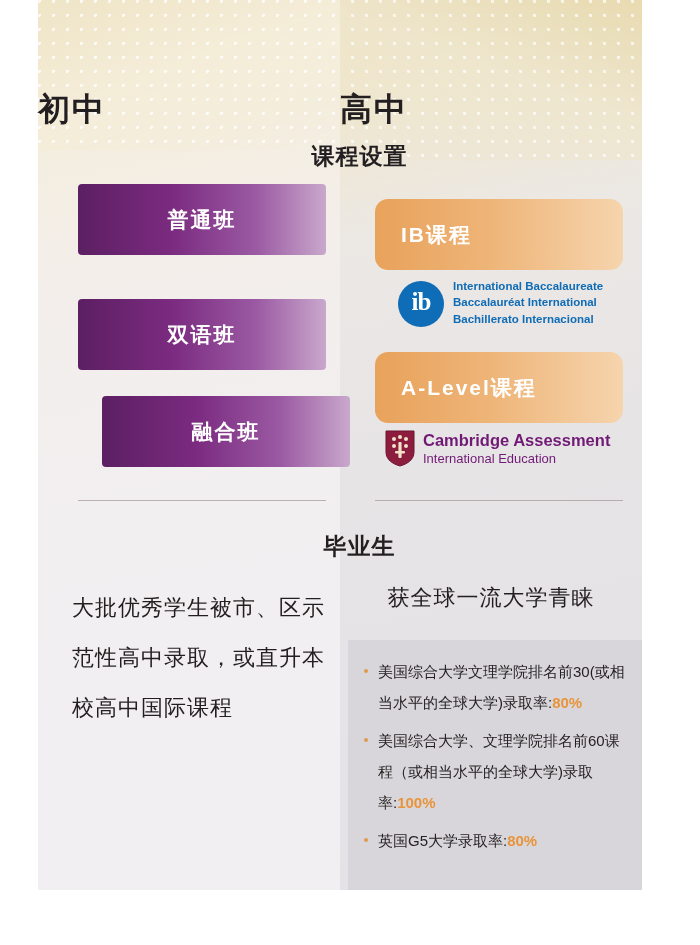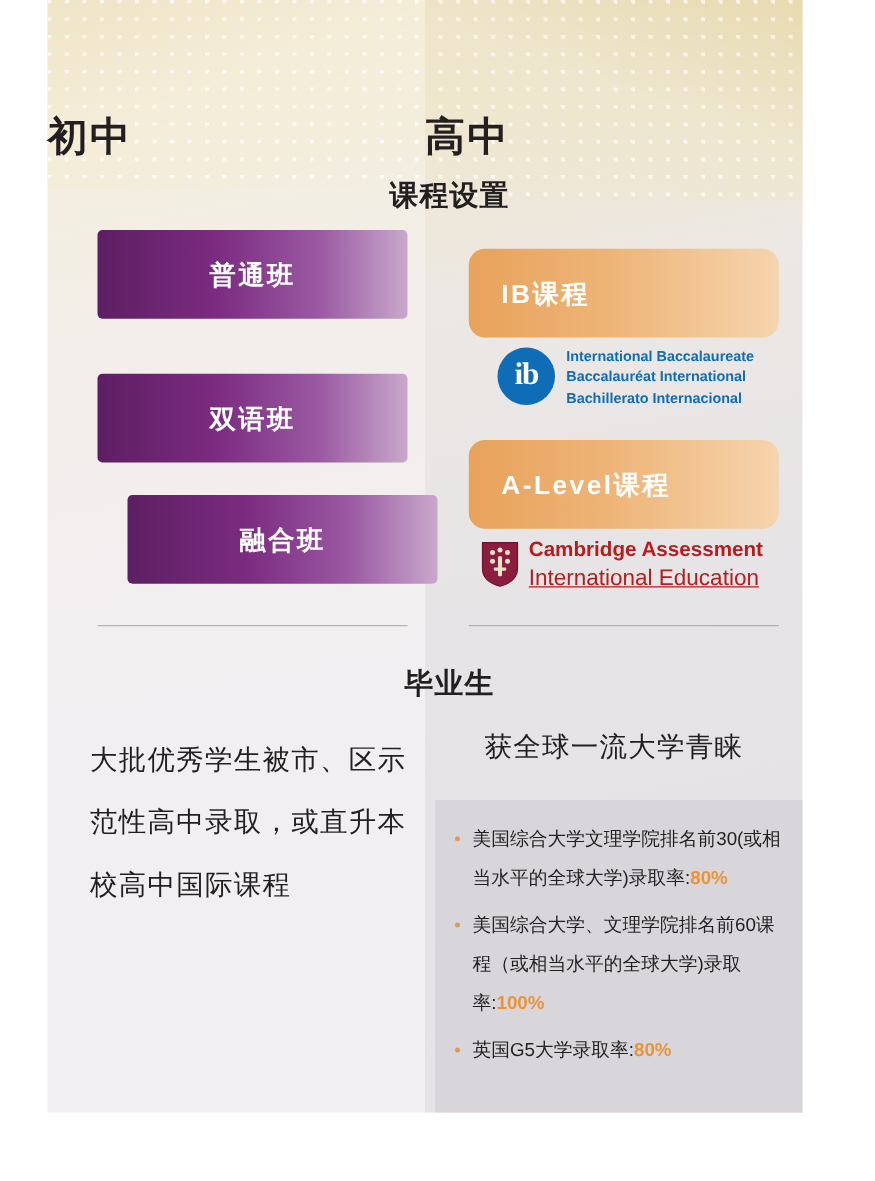--- a/index.html
+++ b/index.html
@@ -107,21 +107,21 @@
   }
   #pill-ib { top: 199px; }
   #pill-alevel { top: 352px; }
 
   
   .logo-ib {
     position: absolute;
     left: 398px;
     top: 278px;
     display: flex;
-    align-items: flex-start;
+    align-items: flex-end;
     gap: 9px;
   }
   .ib-mark {
     width: 46px; height: 46px; border-radius: 50%;
     background: #0f6cb6;
     position: relative; flex: none;
   }
   .ib-mark::after {
     content: "ib";
     position: absolute; inset: 0;
@@ -137,23 +137,23 @@
     position: absolute;
     left: 385px;
     top: 430px;
     display: flex;
     align-items: center;
     gap: 8px;
   }
   .camb-shield {
     width: 30px; height: 37px; flex: none;
   }
-  .camb-lines { color: #b91c1c; }
+  .camb-lines { color: #701a75; }
   .camb-l1 { font-size: 16.5px; font-weight: bold; line-height: 1.25; }
-  .camb-l2 { font-size: 18px; line-height: 1.25; text-decoration: underline; }
+  .camb-l2 { font-size: 13px; line-height: 1.25; }
 
   
   .rule {
     position: absolute;
     height: 1px;
     background: #9b8f93;
     opacity: .65;
   }
   #rule-left  { left: 78px;  width: 248px; top: 500px; }
   #rule-right { left: 375px; width: 248px; top: 500px; }

